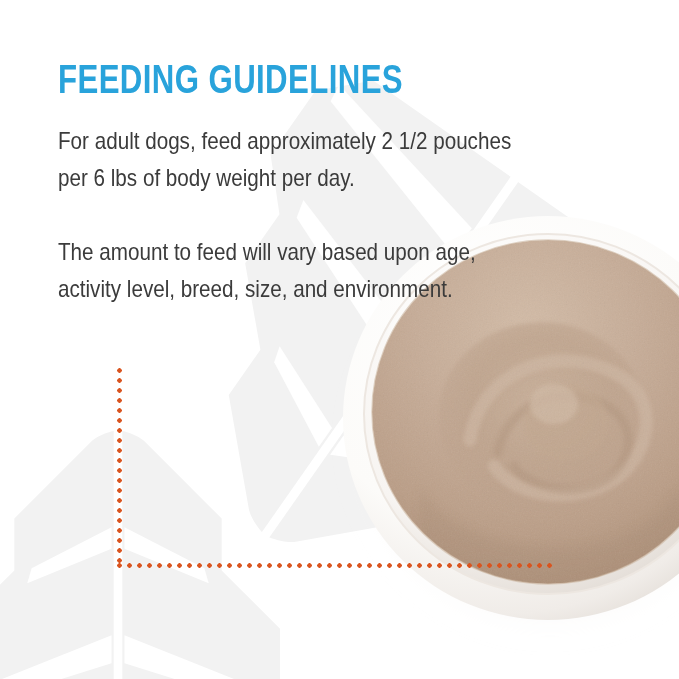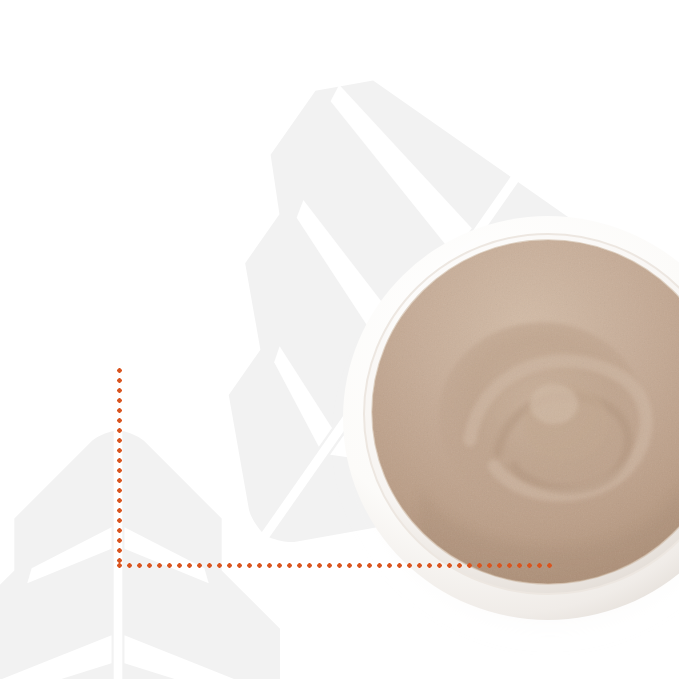--- a/index.html
+++ b/index.html
@@ -213,14 +213,19 @@
       </g>
 
       <ellipse cx="218" cy="224" rx="184" ry="180" fill="none" stroke="#EDE7E1" stroke-width="2"></ellipse>
       <ellipse cx="218" cy="222" rx="176" ry="172" fill="none" stroke="#CBB5A0" stroke-width="1.5" opacity="0.6"></ellipse>
     </svg>
   </div>
 
   <div class="dots-vertical"></div>
   <div class="dots-horizontal"></div>
 
+  <div class="content">
+    <h1 class="headline">FEEDING GUIDELINES</h1>
+    <p class="para">For adult dogs, feed approximately 2 1/2 pouches per 6 lbs of body weight per day.</p>
+    <p class="para">The amount to feed will vary based upon age, activity level, breed, size, and environment.</p>
+  </div>
 
 </div>
 
 </body></html>

